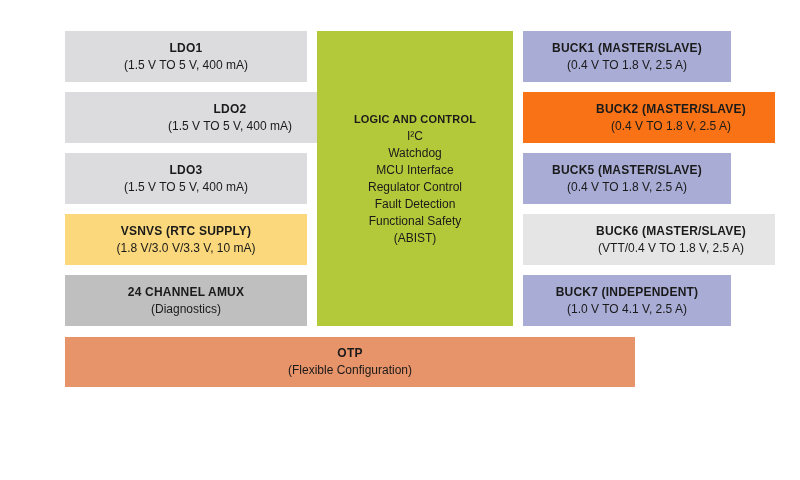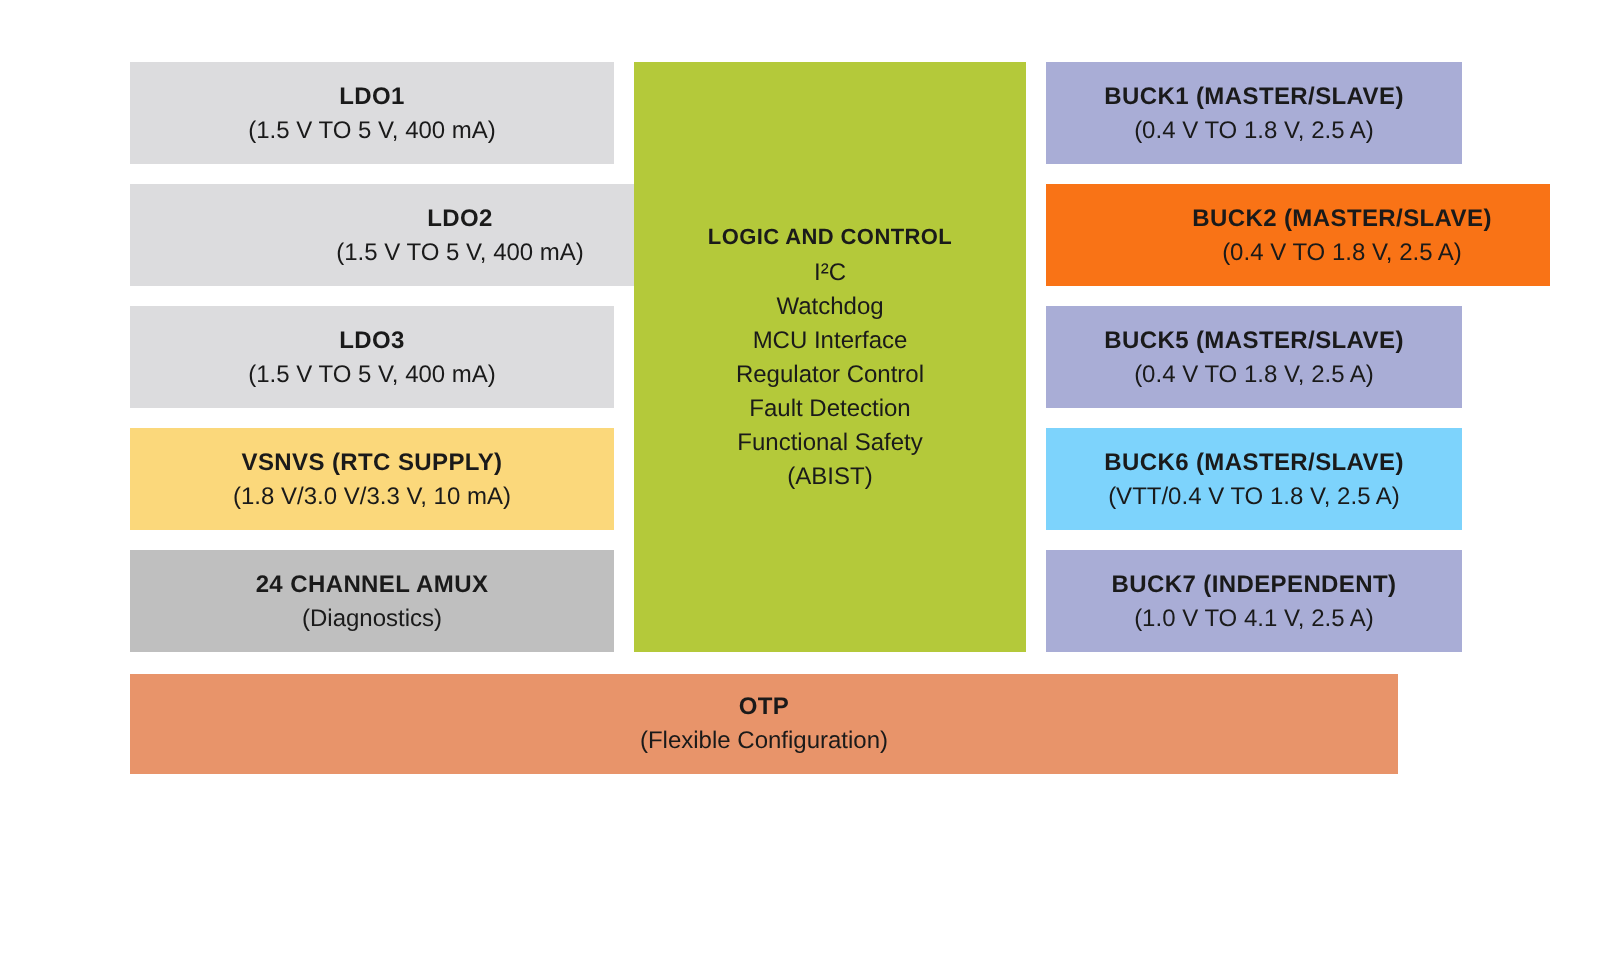--- a/index.html
+++ b/index.html
@@ -68,21 +68,21 @@
   }
   .center-block .line {
     font-size: 12px;
     line-height: 17px;
   }
   
   .otp-block {
     position: absolute;
     left: 65px;
     top: 337px;
-    width: 634px;
+    width: 570px;
     height: 50px;
   }
 </style>
 </head>
 <body>
 
 <div class="canvas">
 
   <div class="block col-left r0" style="background-color: rgb(220, 220, 222);">
     <div class="t">LDO1</div>
@@ -121,21 +121,21 @@
     <div class="s">(0.4 V TO 1.8 V, 2.5 A)</div>
   </div>
   <div class="block col-right r1" style="background-color: #f97316;">
     <div class="t">BUCK2 (MASTER/SLAVE)</div>
     <div class="s">(0.4 V TO 1.8 V, 2.5 A)</div>
   </div>
   <div class="block col-right r2" style="background-color: rgb(169, 173, 214);">
     <div class="t">BUCK5 (MASTER/SLAVE)</div>
     <div class="s">(0.4 V TO 1.8 V, 2.5 A)</div>
   </div>
-  <div class="block col-right r3" style="background-color: #7dd3fc;">
+  <div class="block col-right r3" style="background-color: #e5e5e5; padding-left: 44px;">
     <div class="t">BUCK6 (MASTER/SLAVE)</div>
     <div class="s">(VTT/0.4 V TO 1.8 V, 2.5 A)</div>
   </div>
   <div class="block col-right r4" style="background-color: rgb(169, 173, 214);">
     <div class="t">BUCK7 (INDEPENDENT)</div>
     <div class="s">(1.0 V TO 4.1 V, 2.5 A)</div>
   </div>
 
   <div class="block otp-block" style="background-color: rgb(232, 148, 106);">
     <div class="t">OTP</div>

